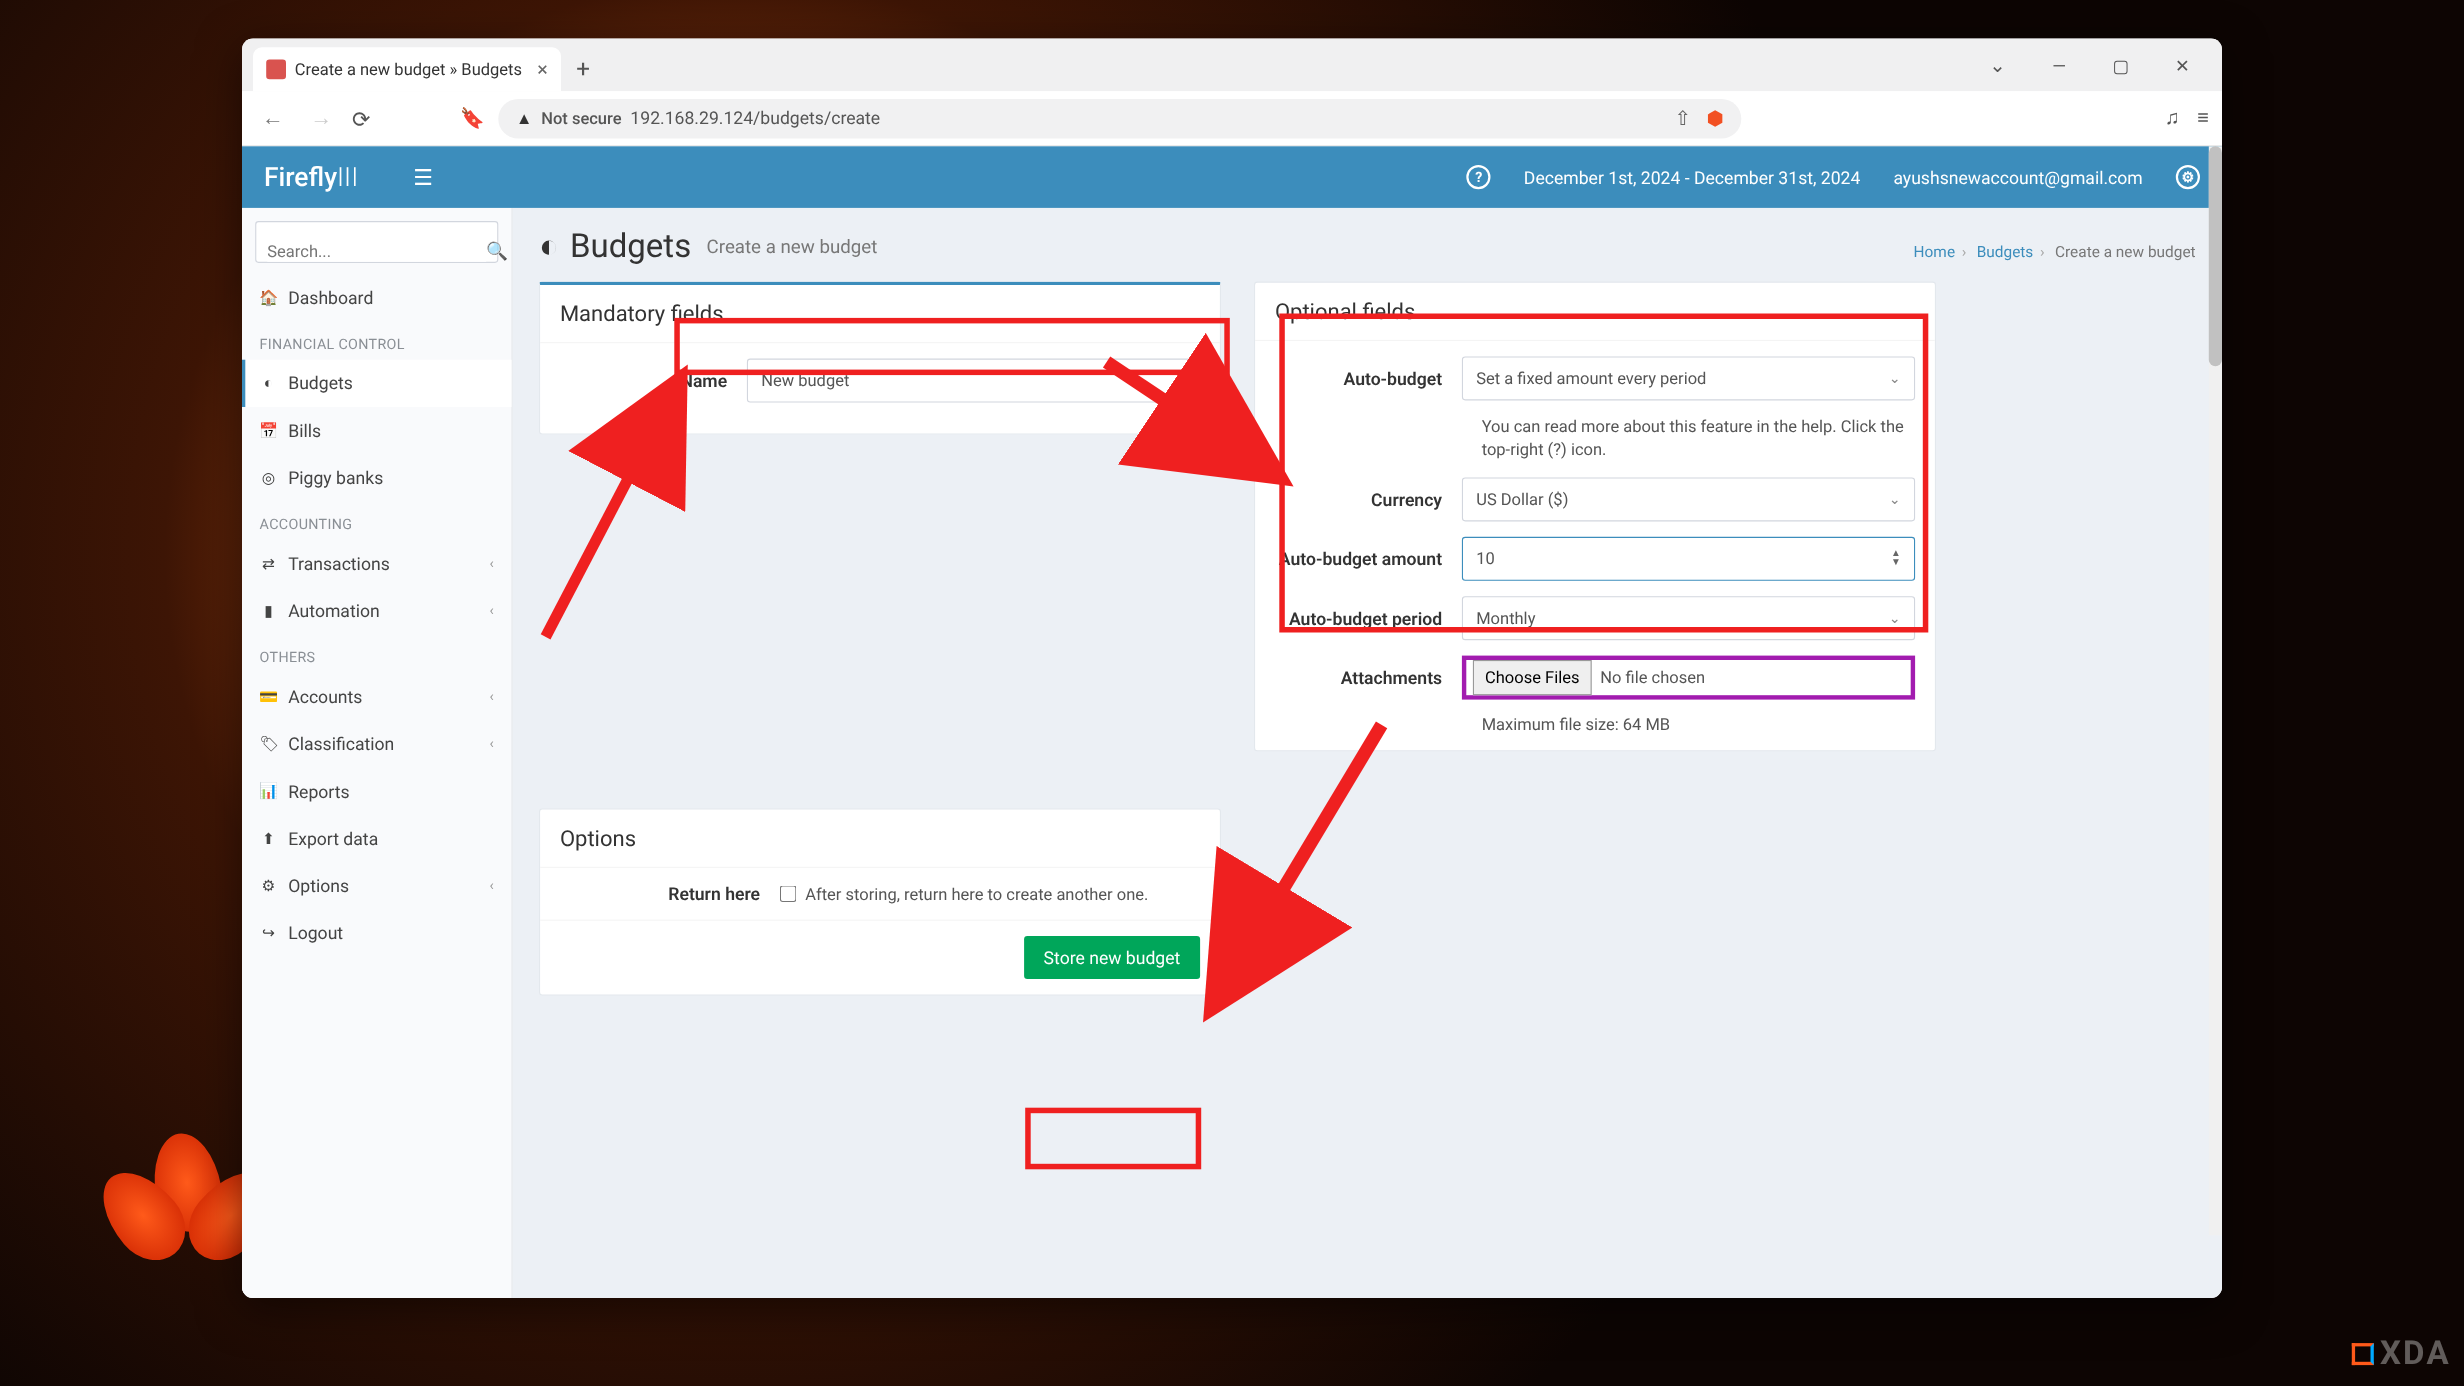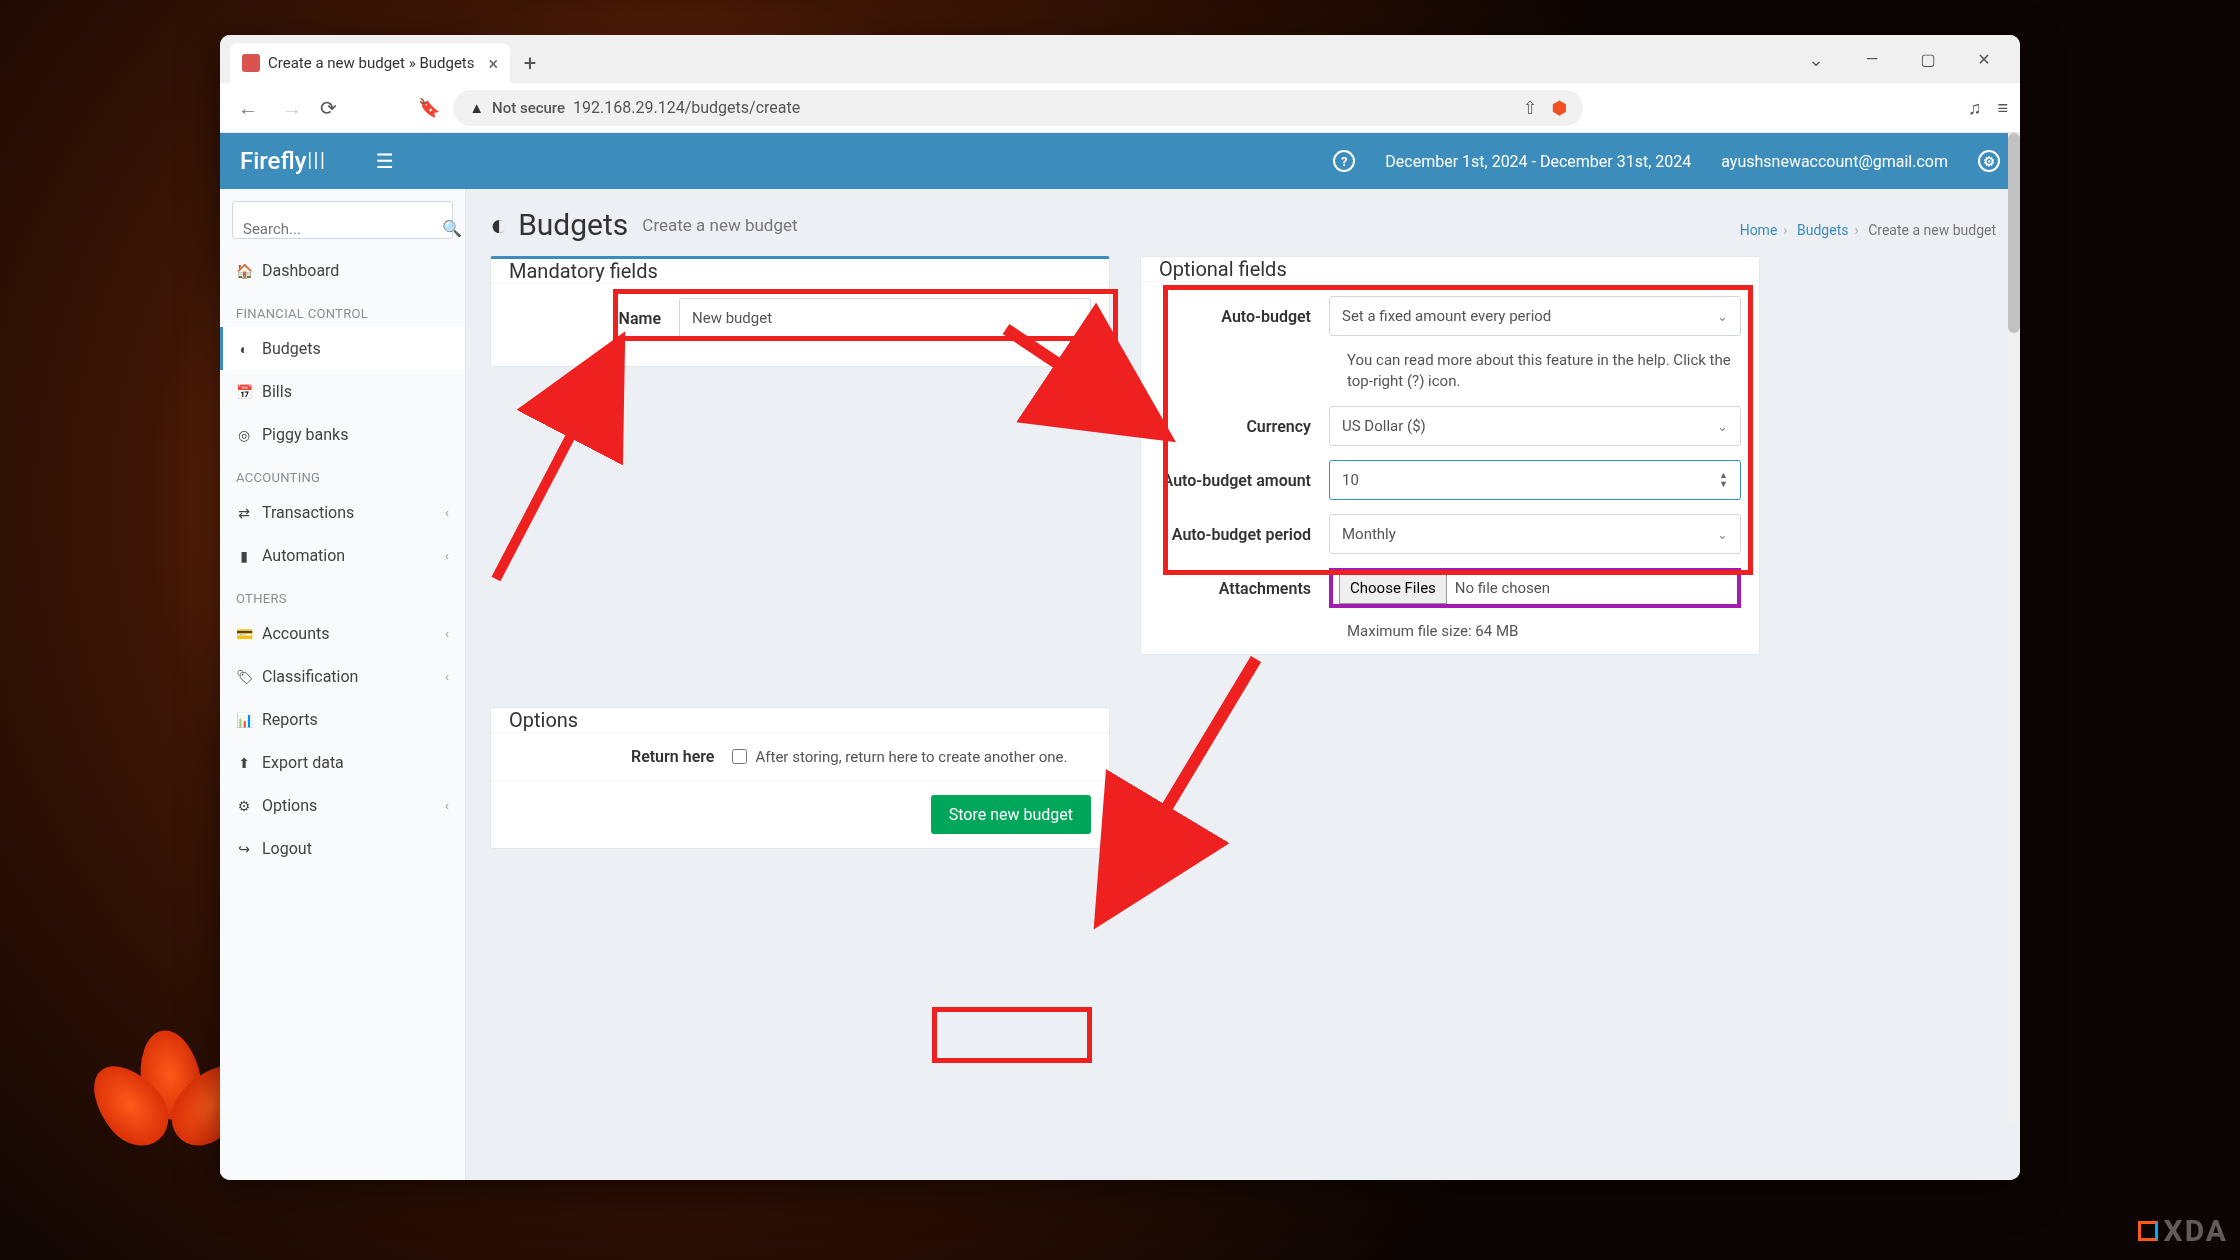--- a/index.html
+++ b/index.html
@@ -58,39 +58,39 @@
 .page-header-row { display: flex; align-items: baseline; justify-content: space-between; margin-bottom: 14px;}
 .page-title { font-size: 30px; color: #333; display: flex; align-items: center; gap: 10px; font-weight: 400;}
 .page-title .sub { font-size: 17px; color: #777; font-weight: 400; margin-left: 4px;}
 .breadcrumb { font-size: 14px; color: #777;}
 .breadcrumb a { color: #3c8dbc; text-decoration: none;}
 .bc-sep { margin: 0 6px; color: #aaa;}
 
 .cols { display: flex; gap: 30px; align-items: flex-start;}
 .box { background: #fff; border: 1px solid #e3e8ed; border-radius: 3px; }
 .box.primary { border-top: 3px solid #3c8dbc;}
-.box-header { padding: 0 18px; font-size: 20px; color: #333; border-bottom: 1px solid #f4f4f4;}
+.box-header { padding: 14px 18px; font-size: 20px; color: #333; border-bottom: 1px solid #f4f4f4;}
 .box-body { padding: 14px 18px;}
 .left-col { width: 620px;}
 .right-col { width: 620px;}
 
 .form-row { display: flex; align-items: center; margin-bottom: 14px;}
 .form-row label { width: 170px; text-align: right; padding-right: 18px; font-size: 16px; color: #333; font-weight: 600;}
 .form-ctrl { flex: 1; height: 40px; border: 1px solid #d2d6de; border-radius: 3px; padding: 0 12px; font-size: 15px; color: #555; background: #fff; display: flex; align-items: center; justify-content: space-between;}
 .form-ctrl.sel .chev { color: #888; font-size: 13px;}
 input.form-ctrl { outline: none;}
 .help-text { font-size: 15px; color: #555; margin-left: 188px; margin-bottom: 14px; line-height: 1.4;}
 .num-stepper { display: flex; flex-direction: column; gap: 0; color: #666; font-size: 9px; line-height: 1;}
 .file-btn { border: 1px solid #999; background: #efefef; padding: 6px 10px; font-size: 15px;}
 .file-txt { font-size: 15px; color: #555; padding-left: 8px;}
 .file-wrap { flex: 1; border: 4px solid #a21caf; height: 40px; display: flex; align-items: center; padding: 0 6px;}
 .small-note { font-size: 15px; color: #555; margin-left: 188px; margin-top: 6px;}
 
 .options-box { margin-top: 340px;}
-.chk-row { display: flex; align-items: center; justify-content: center;}
+.chk-row { display: flex; align-items: center;}
 .chk-row label { width: 200px; text-align: right; padding-right: 18px; font-size: 16px; color: #333; font-weight: 600;}
 .chk-row .chk-label { font-size: 15px; color: #555; display: flex; align-items: center; gap: 8px;}
 .chk-row input[type=checkbox]{ width: 15px; height: 15px;}
 .box-footer { padding: 14px 18px; display: flex; justify-content: flex-end; border-top: 1px solid #f4f4f4;}
 .btn-success{ background: #00a65a; color: #fff; border: none; padding: 10px 18px; font-size: 16px; border-radius: 3px;}
 
 .highlight1 { position: absolute; border: 5px solid #ef2020; pointer-events: none;}
 .hl-name { left: 122px; top: 30px; width: 505px; height: 52px;}
 .hl-optional { left: 22px; top: 28px; width: 590px; height: 290px;}
 .hl-store { position: absolute; left: 466px; top: 818px; width: 160px; height: 56px; border: 5px solid #ef2020; pointer-events: none;}

